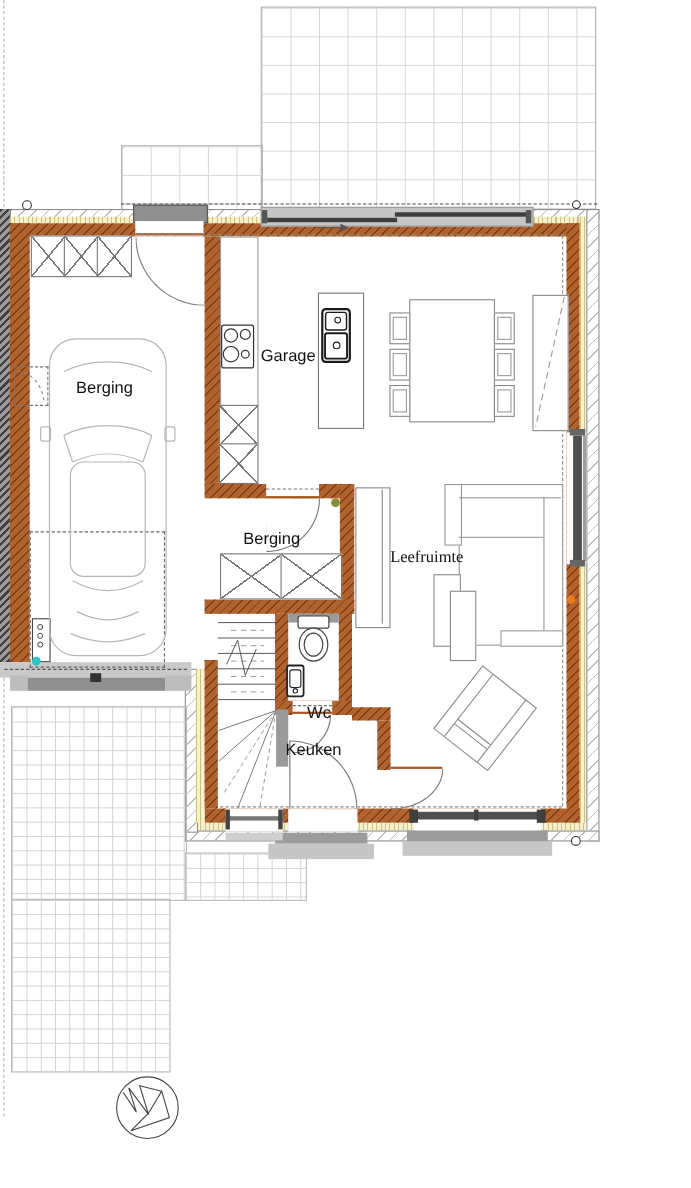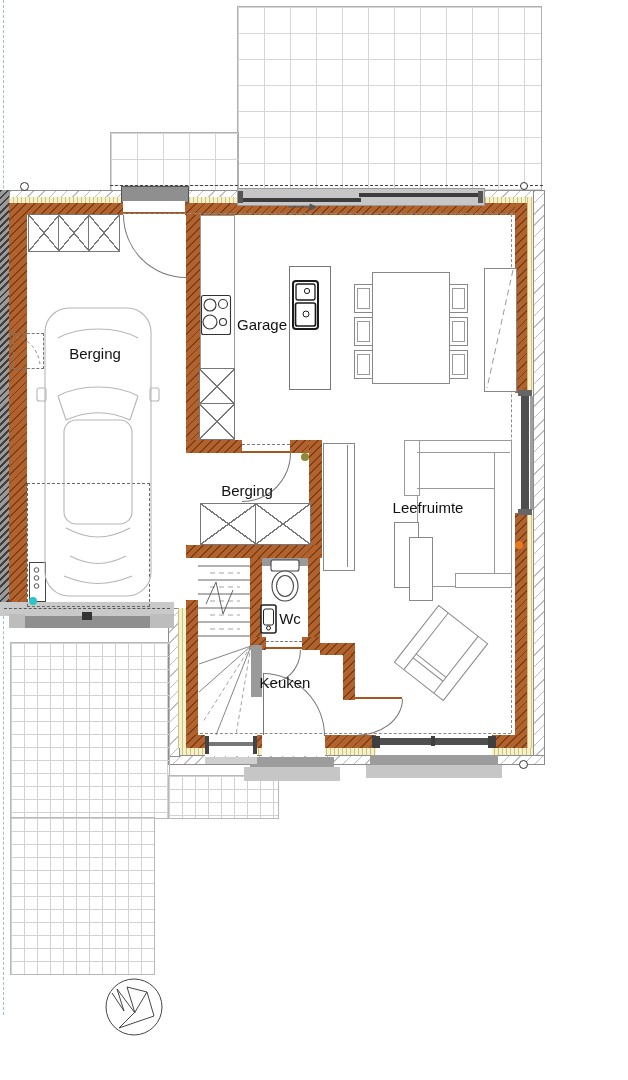--- a/index.html
+++ b/index.html
@@ -172,22 +172,22 @@
   <div class="abs" style="left:355px;top:699px;width:47px;height:36px;border-right:1px solid #777;border-bottom:1px solid #777;border-bottom-right-radius:100%;"></div>
   <div class="abs" style="left:355px;top:697px;width:47px;height:2px;background:#a5551f;"></div>
 
   <div class="abs" style="left:20px;top:182px;width:7px;height:7px;border:1px solid #333;border-radius:50%;background:#fff;"></div>
   <div class="abs" style="left:520px;top:182px;width:6px;height:6px;border:1px solid #333;border-radius:50%;background:#fff;"></div>
   <div class="abs" style="left:519px;top:760px;width:7px;height:7px;border:1px solid #333;border-radius:50%;background:#fff;"></div>
 
   <div class="rlabel" style="left:95px;top:353px;">Berging</div>
   <div class="rlabel" style="left:262px;top:324px;">Garage</div>
   <div class="rlabel" style="left:247px;top:490px;">Berging</div>
-  <div class="rlabel" style="left:428px;top:507px;">Leefruimte</div>
-  <div class="rlabel" style="left:290px;top:618px;text-align:right;">Wc</div>
+  <div class="rlabel" style="left:388px;top:507px;font-family:Liberation Serif, serif;">Leefruimte</div>
+  <div class="rlabel" style="left:290px;top:648px;text-align:right;">Wc</div>
   <div class="rlabel" style="left:285px;top:682px;">Keuken</div>
 
   <svg class="overlay" width="628" height="1080" viewBox="0 0 628 1080">
 
     <g stroke="#555" fill="#555">
       <line x1="288" y1="207" x2="310" y2="207" stroke-width="1"></line>
       <path d="M310 204 L316 207 L310 210 Z"></path>
     </g>
 
     <g stroke="#b6b6b6" fill="none" stroke-width="1.1">

